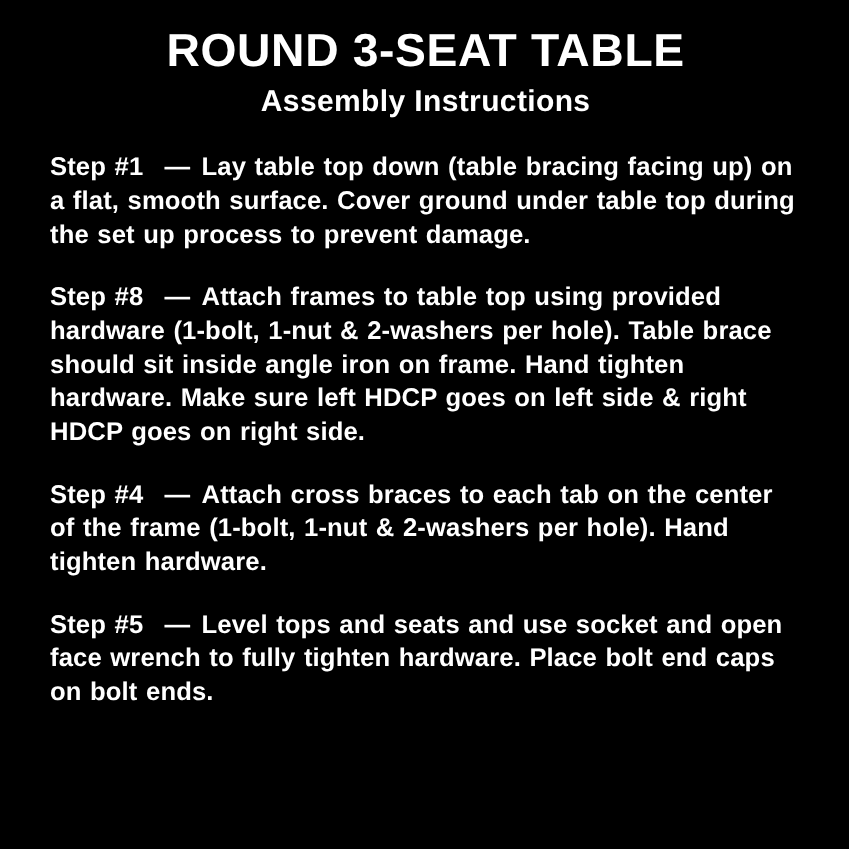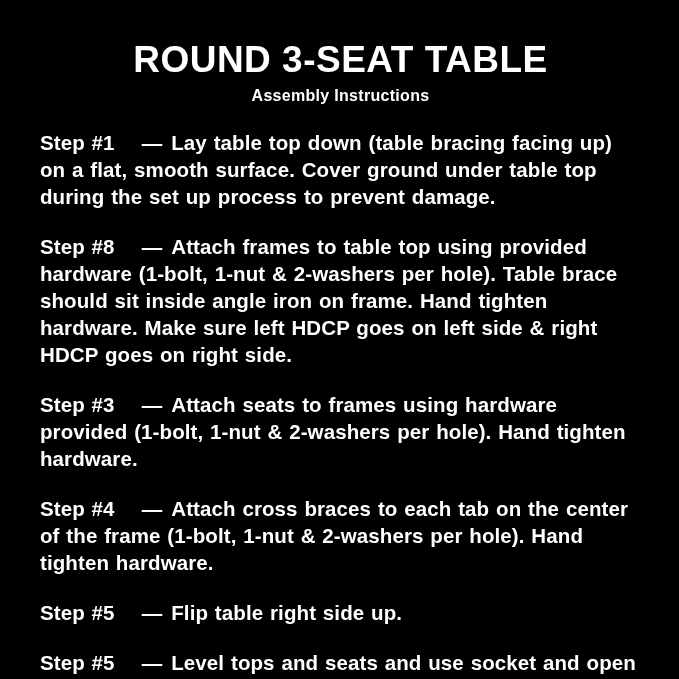--- a/index.html
+++ b/index.html
@@ -10,69 +10,67 @@
     width: 679px;
     height: 679px;
     background: #000000;
     overflow: hidden;
     font-family: "Liberation Sans", sans-serif;
   }
   .sheet {
     box-sizing: border-box;
     width: 679px;
     height: 679px;
-    padding: 40px 38px 20px 40px;
+    padding: 21px 38px 20px 40px;
     color: #ffffff;
   }
   .title {
     text-align: center;
     font-size: 37px;
     font-weight: 800;
     letter-spacing: 0.5px;
     line-height: 1.1;
     margin: 0 0 6px 0;
   }
   .subtitle {
     text-align: center;
-    font-size: 16px;
+    font-size: 24px;
     font-weight: 700;
     letter-spacing: 0.3px;
     margin: 0 0 24px 0;
   }
   .steps {
     width: 601px;
   }
   .step {
     font-size: 20.5px;
     font-weight: 700;
     line-height: 1.32;
     letter-spacing: 0.1px;
     margin: 0 0 23px 0;
     word-spacing: 1px;
   }
   .step-label {
-    margin-right: 27px;
+    margin-right: 17px;
   }
   .step-dash {
     margin-right: 9px;
   }
 </style>
 </head>
 <body>
 
 <div class="sheet">
   <h1 class="title">ROUND 3-SEAT TABLE</h1>
   <h2 class="subtitle">Assembly Instructions</h2>
 
   <div class="steps">
     <p class="step"><span class="step-label">Step #1</span><span class="step-dash">—</span><span class="step-text">Lay table top down (table bracing facing up) on a flat, smooth surface. Cover ground under table top during the set up process to prevent damage.</span></p>
 
     <p class="step"><span class="step-label">Step #8</span><span class="step-dash">—</span><span class="step-text">Attach frames to table top using provided hardware (1-bolt, 1-nut &amp; 2-washers per hole). Table brace should sit inside angle iron on frame. Hand tighten hardware. Make sure left HDCP goes on left side &amp; right HDCP goes on right side.</span></p>
 
-    <p class="step"><span class="step-label">Step #3</span><span class="step-dash">—</span><span class="step-text">Attach seats to frames using hardware provided (1-bolt, 1-nut &amp; 2-washers per hole). Hand tighten hardware.</span></p>
 
     <p class="step"><span class="step-label">Step #4</span><span class="step-dash">—</span><span class="step-text">Attach cross braces to each tab on the center of the frame (1-bolt, 1-nut &amp; 2-washers per hole). Hand tighten hardware.</span></p>
 
-    <p class="step"><span class="step-label">Step #5</span><span class="step-dash">—</span><span class="step-text">Flip table right side up.</span></p>
 
     <p class="step"><span class="step-label">Step #5</span><span class="step-dash">—</span><span class="step-text">Level tops and seats and use socket and open face wrench to fully tighten hardware. Place bolt end caps on bolt ends.</span></p>
   </div>
 </div>
 
 </body></html>

